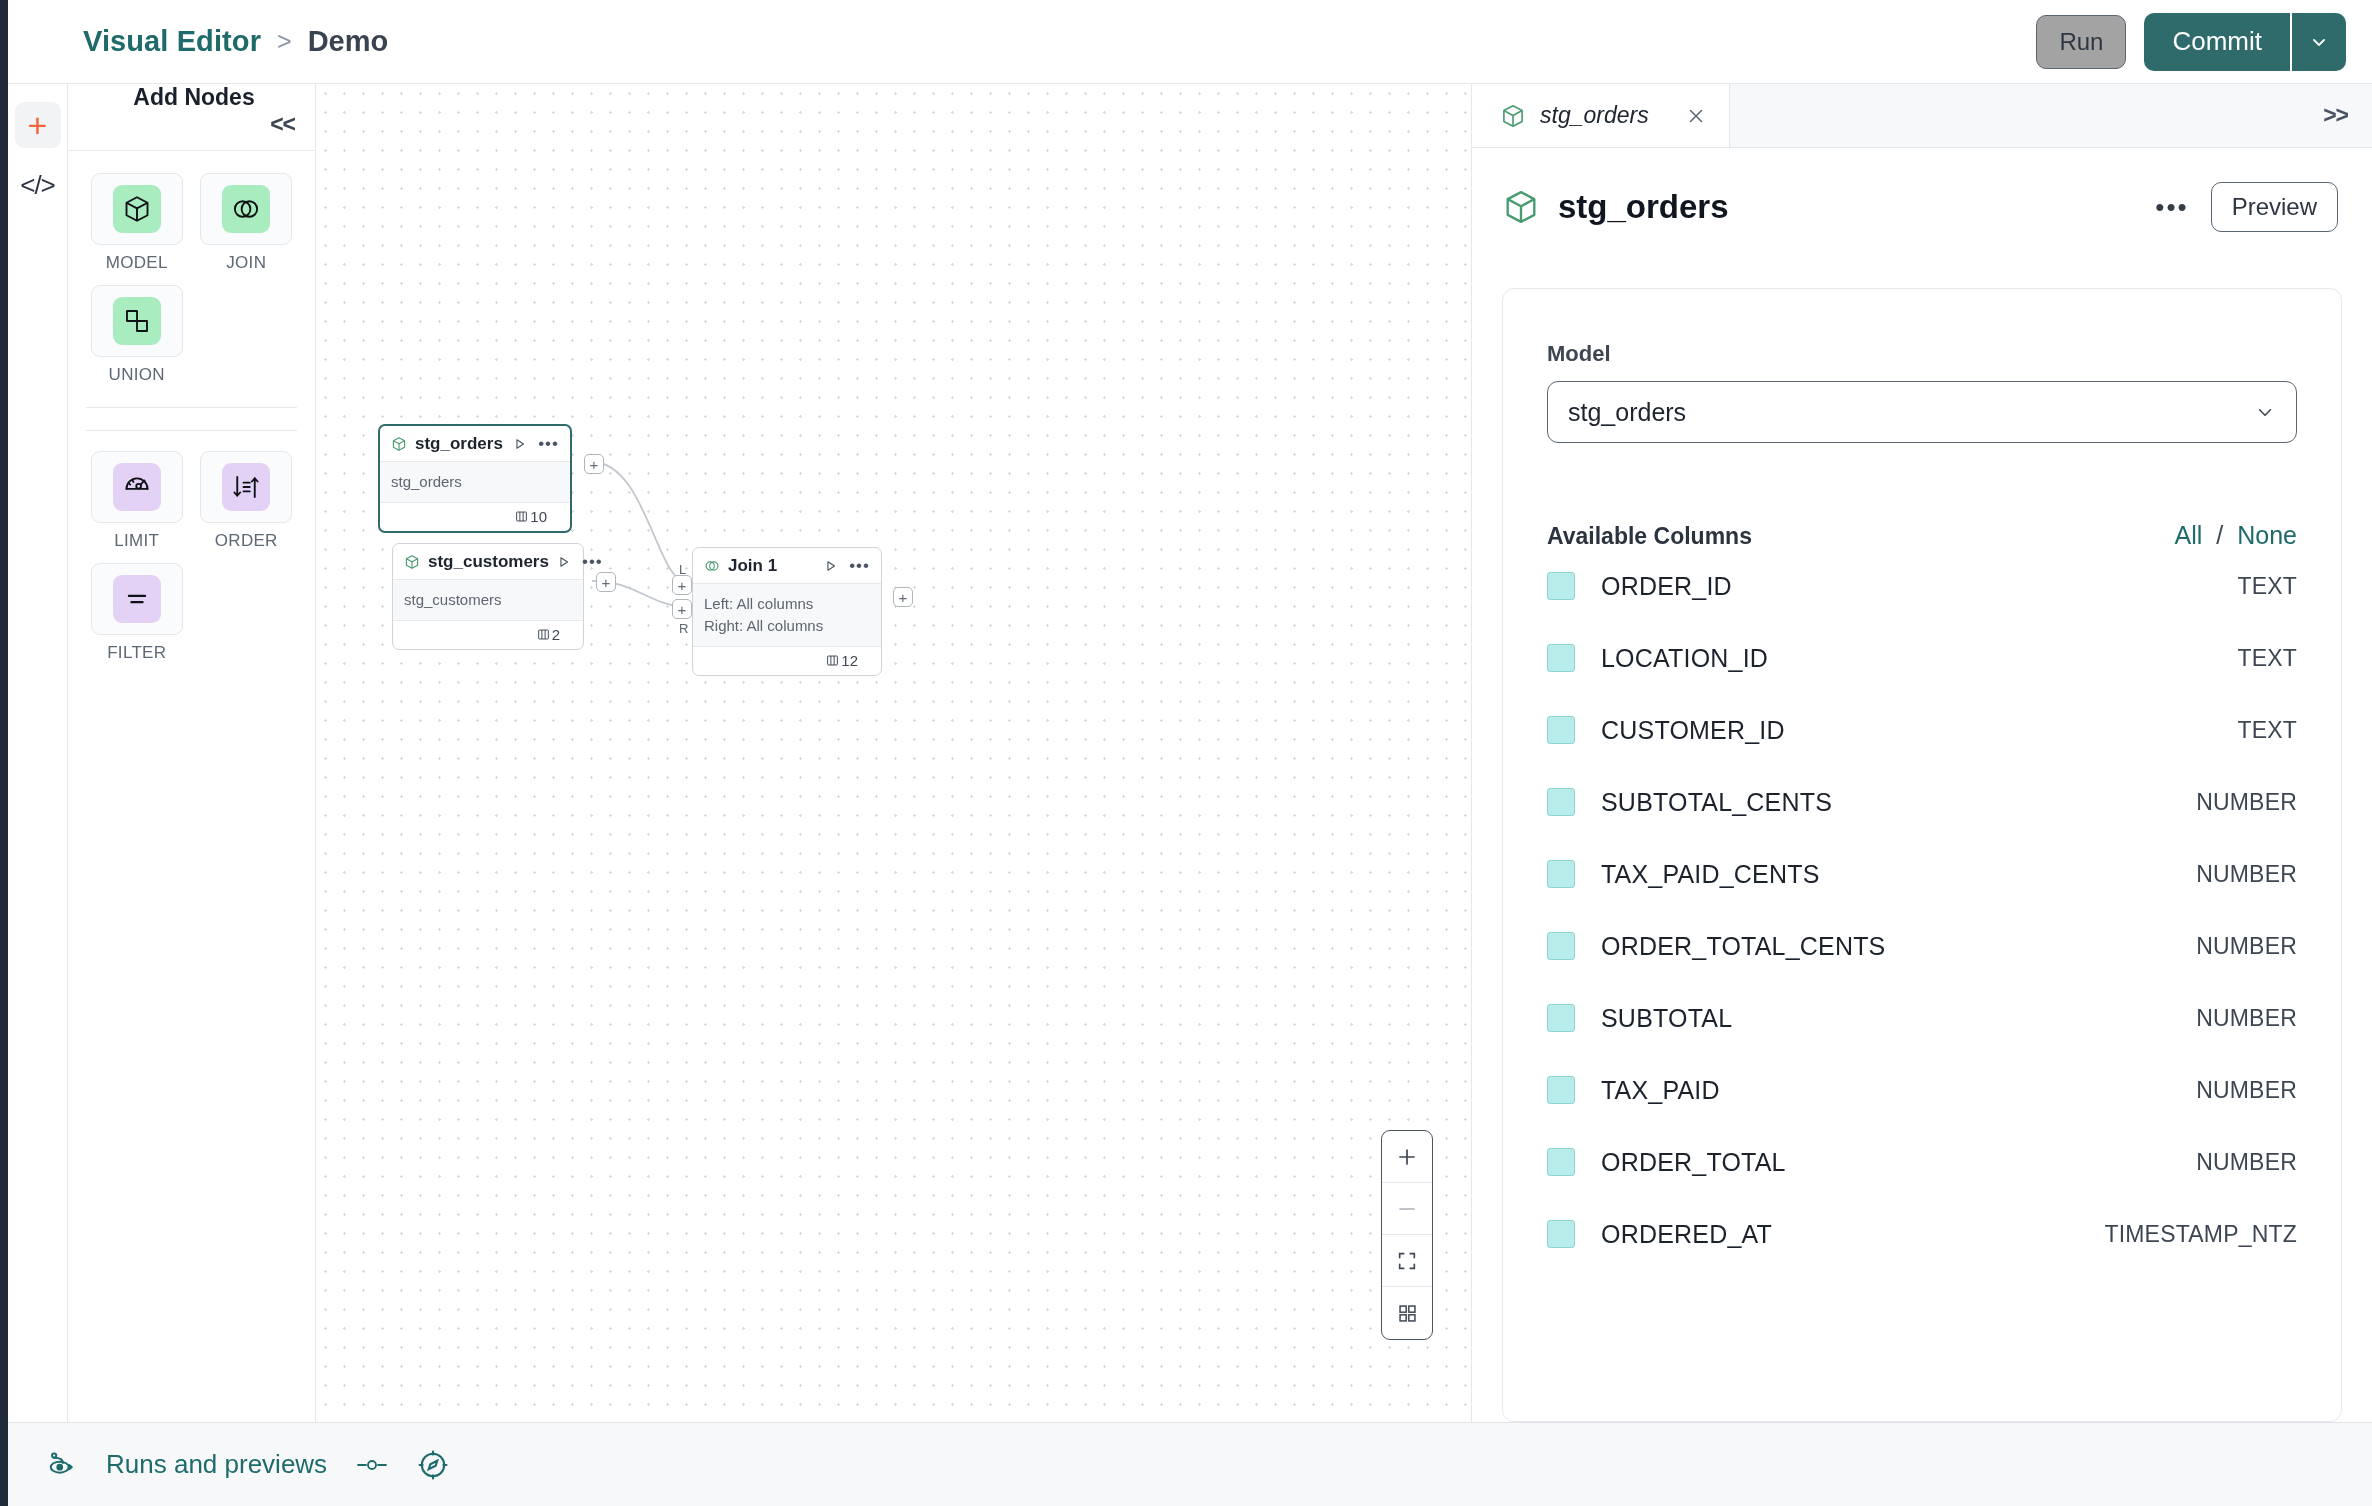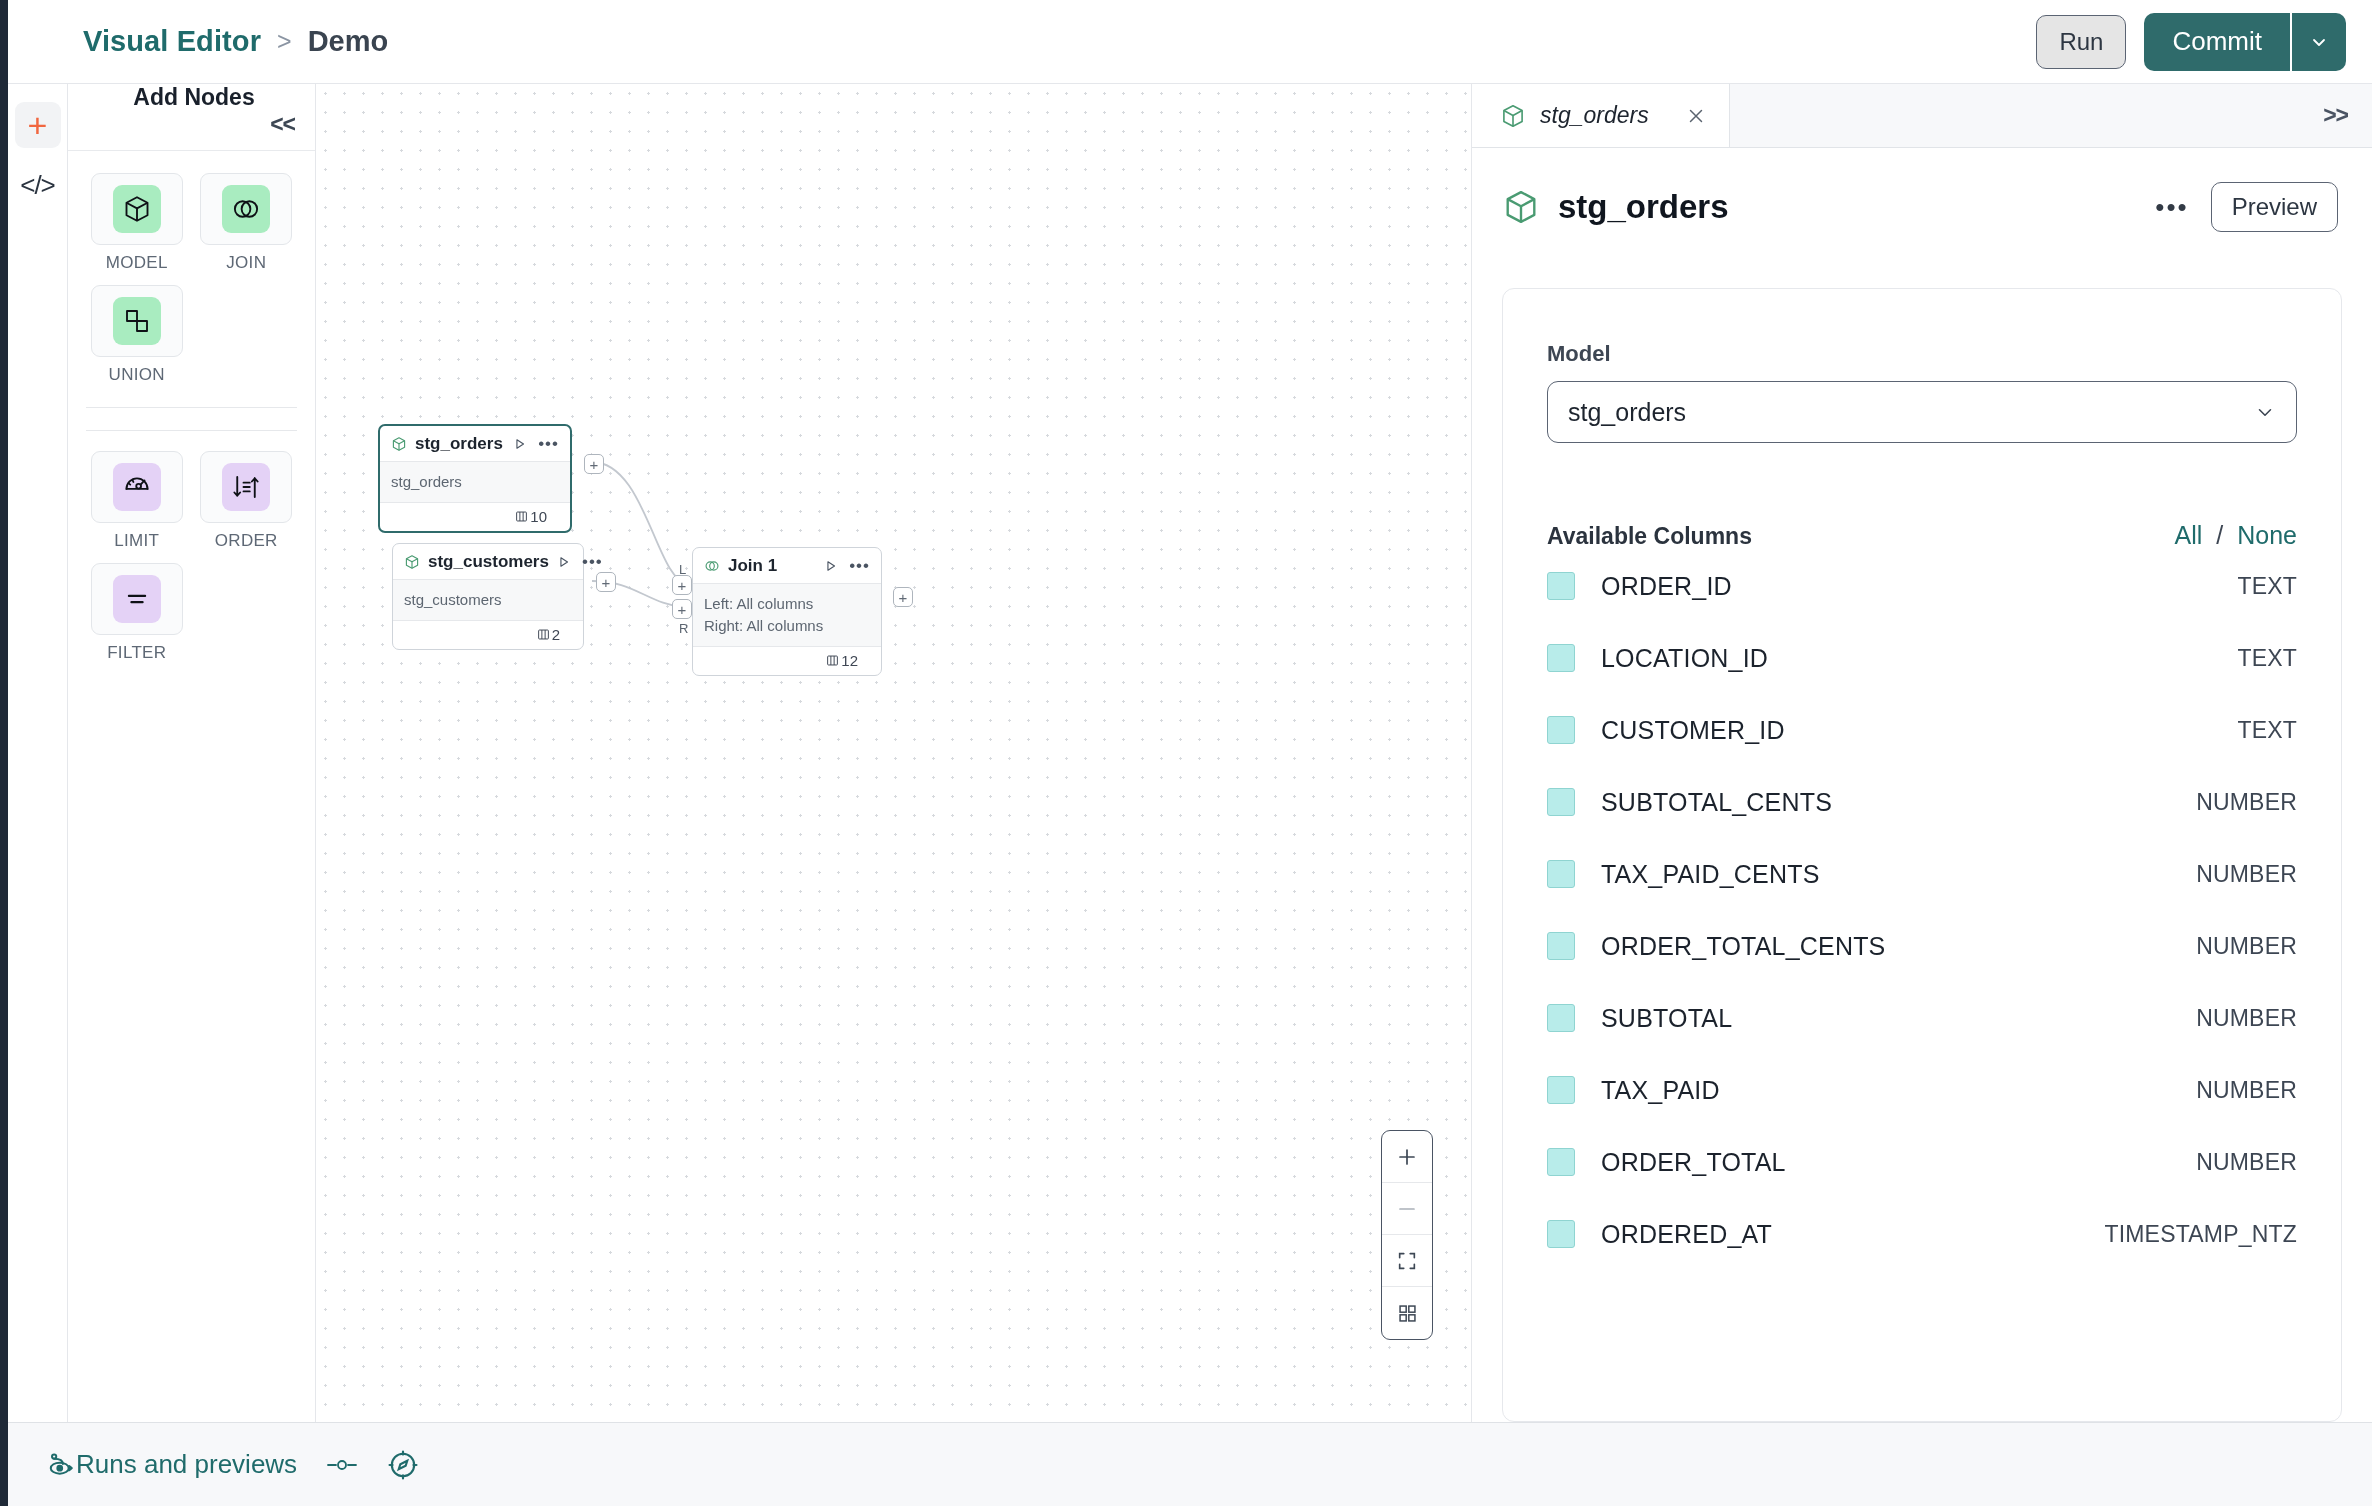--- a/index.html
+++ b/index.html
@@ -31,21 +31,21 @@
     margin-left: 45px;
   }
   .crumb-sep { color: #8b95a3; font-size: 25px; font-weight: 400; }
   .crumb-current { color: #3a4450; font-size: 29px; font-weight: 700; }
 
   .topbar-actions {
     margin-left: auto; display: flex; align-items: center; gap: 18px;
     padding-right: 26px;
   }
   .btn-run {
-    background: #e5e5e5; border: 1.6px solid #5b6473; color: #2d3642;
+    background: #a3a3a3; border: 1.6px solid #5b6473; color: #2d3642;
     border-radius: 10px; height: 54px; padding: 0 22px;
     font-size: 24px; font-family: inherit; cursor: pointer;
     display: flex; align-items: center;
   }
   .commit-group { display: flex; align-items: stretch; }
   .btn-commit {
     background: #2f6b6b; color: #fff; border: none;
     border-radius: 10px 0 0 10px; height: 58px; padding: 0 28px;
     font-size: 26px; font-family: inherit; cursor: pointer;
     display: flex; align-items: center;
@@ -227,21 +227,21 @@
   }
   .col-name { margin-left: 26px; font-size: 25px; color: #1b222c; letter-spacing: .2px; }
   .col-type { margin-left: auto; font-size: 23px; color: #3d4653; letter-spacing: .2px; }
 
   
   .bottombar {
     position: absolute; left: 8px; top: 1422px; width: 2364px; height: 84px;
     background: #f7f8fa; border-top: 1px solid #dfe2e6;
     display: flex; align-items: center; padding-left: 38px; gap: 28px;
   }
-  .bb-item { display: flex; align-items: flex-end; gap: 0; cursor: pointer; }
+  .bb-item { display: flex; align-items: flex-start; gap: 30px; cursor: pointer; }
   .bb-label { font-size: 26px; color: #1f6b6b; }
   .bb-icon { color: #1f6b6b; display: flex; align-items: center; }
 
   svg { display: block; }
 </style>
 </head>
 <body>
 
 <div class="rail-stripe"></div>
 

